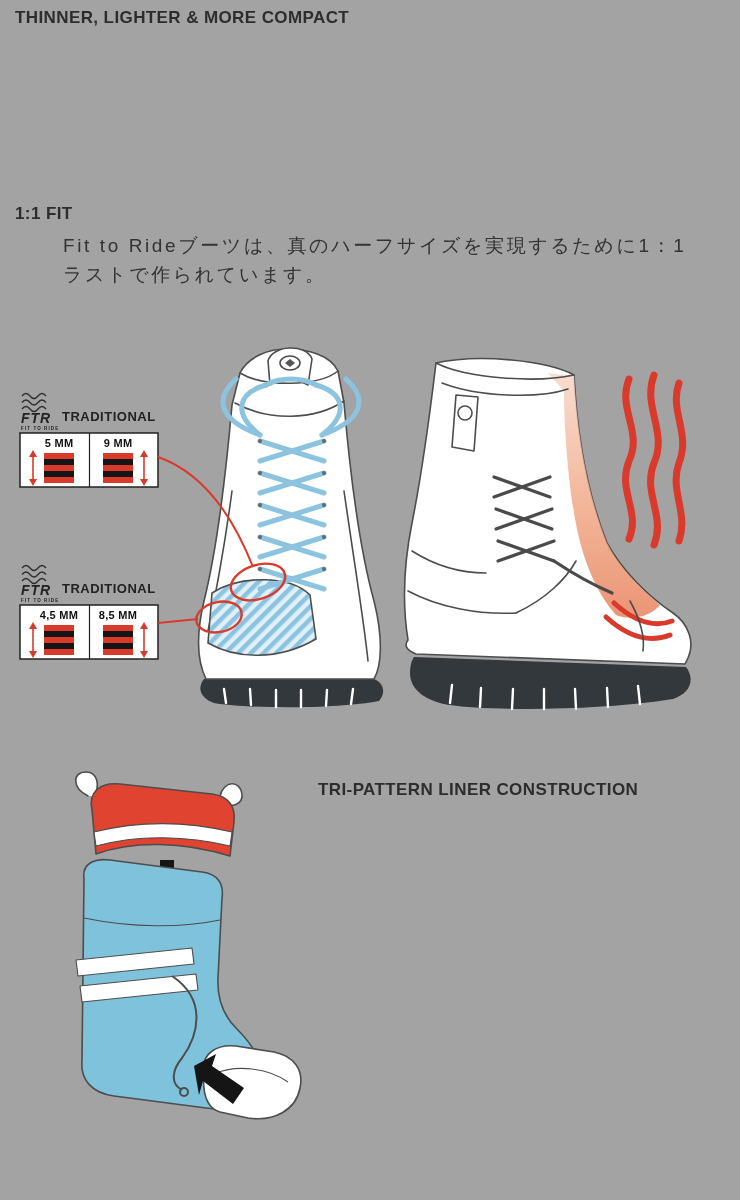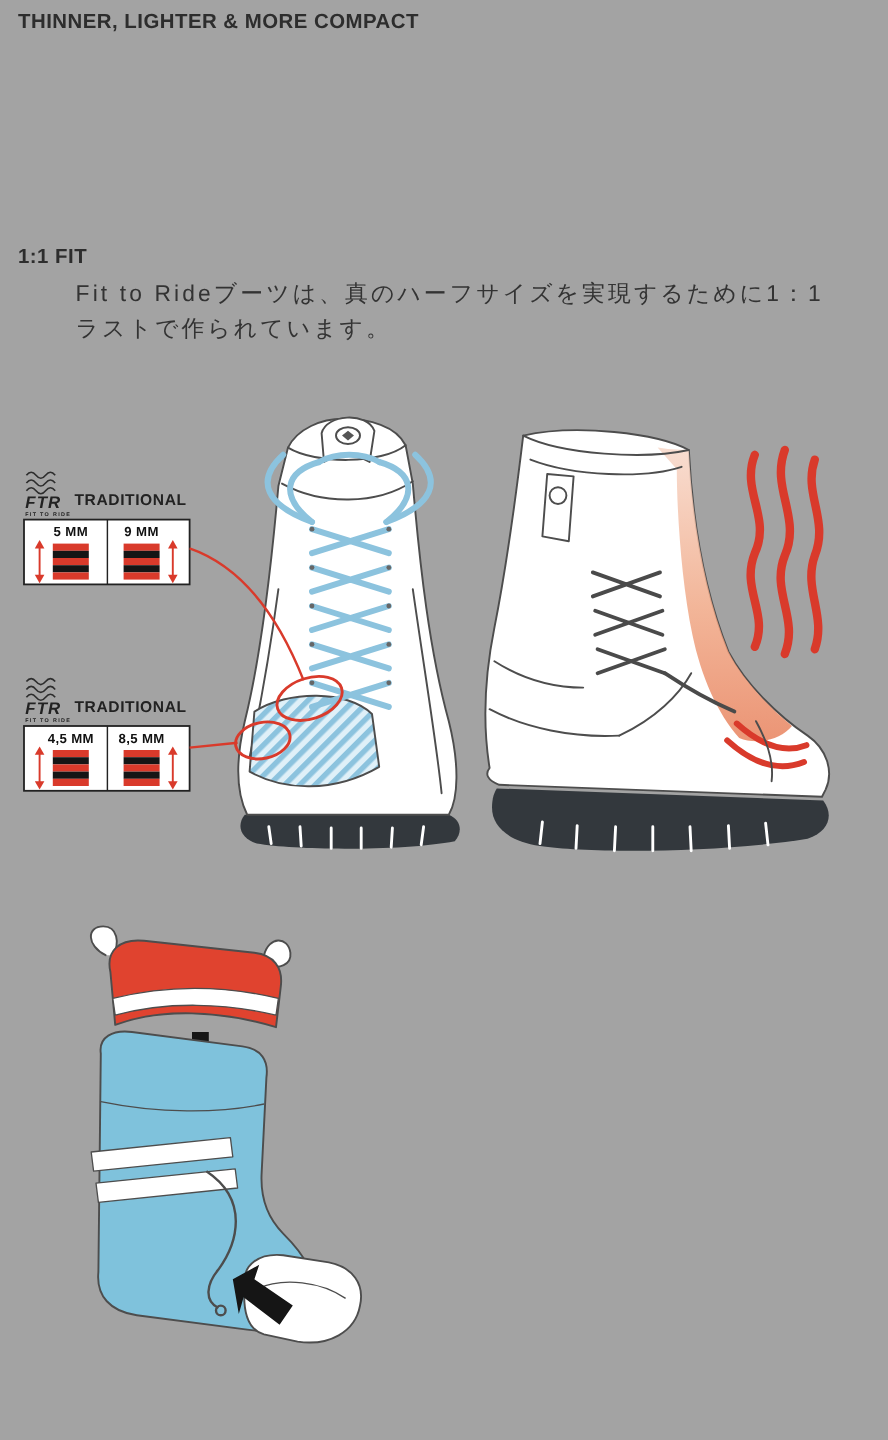--- a/index.html
+++ b/index.html
@@ -223,14 +223,15 @@
       <path class="cord" d="M150,208 C186,232 176,268 160,290 C150,302 148,316 160,322"></path>
       <circle class="cord" cx="162" cy="324" r="4"></circle>
     </g>
     <g>
       <path class="line" fill="#fff" d="M182,302 C180,286 194,276 214,278 L252,284 C272,288 282,302 278,320 C274,342 252,354 226,350 L198,344 C184,340 180,324 182,302 Z"></path>
       <path class="thinline" fill="none" d="M192,306 C214,296 246,300 266,314"></path>
     </g>
     <polygon points="172,298 194,286 190,298 222,320 211,336 181,313 177,327" fill="#151515"></polygon>
   </svg>
 
+  <h2 class="sec-head abs" style="left:318px;top:780px;">TRI-PATTERN LINER CONSTRUCTION</h2>
 
 </div>
 
 </body></html>

